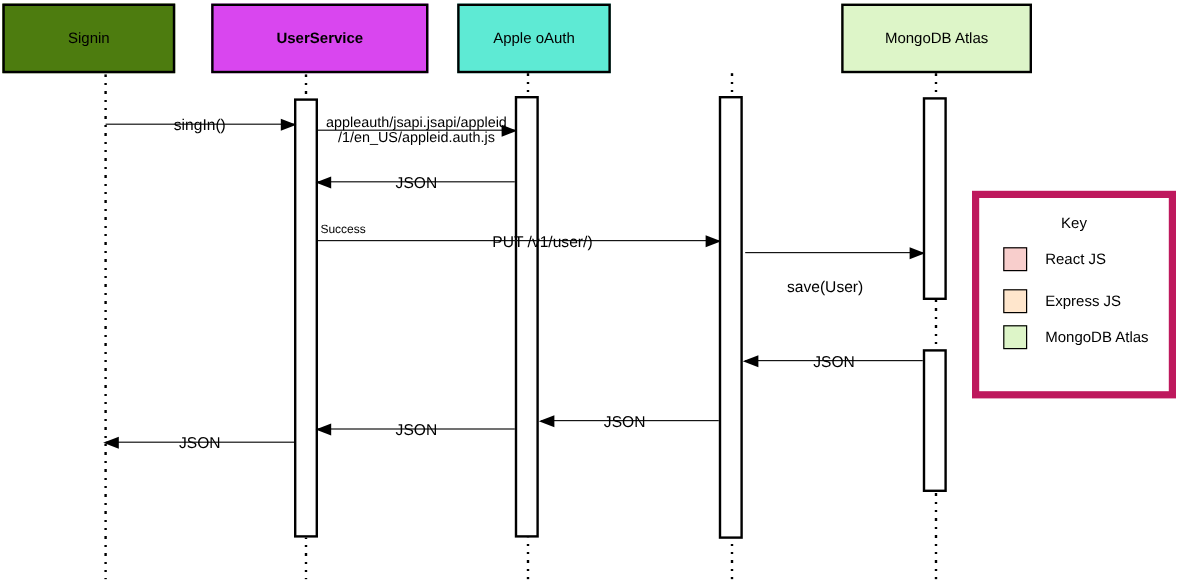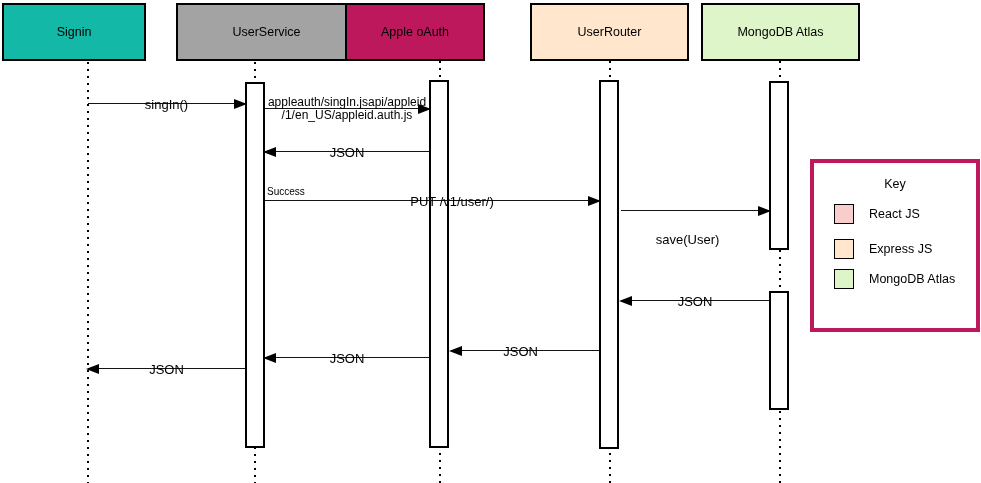--- a/index.html
+++ b/index.html
@@ -30,37 +30,36 @@
     position:absolute; top:-0.5px; transform:translate(-50%,-50%);
     font-size:13px; white-space:nowrap; z-index:4;
   }
   .mlbl2 {
     position:absolute; top:-0.5px; transform:translate(-50%,-50%);
     font-size:12px; white-space:nowrap; text-align:center; line-height:13.5px; z-index:4;
   }
   .mnote { position:absolute; left:2px; top:-15px; font-size:10px; white-space:nowrap; z-index:4; }
   .keybox {
     position:absolute; left:810px; top:159px; width:170px; height:173px;
-    border:4px solid #be185d; box-sizing:border-box; background:#fff; z-index:5;
+    border:6px solid #be185d; box-sizing:border-box; background:#fff; z-index:5;
   }
   .keytitle { position:absolute; top:14px; left:0; right:0; text-align:center; font-size:12.5px; }
   .kitem { position:absolute; left:0; right:0; height:21px; }
   .kswatch { position:absolute; left:20px; top:0; width:20px; height:20px;
              border:1.5px solid #000; box-sizing:border-box; }
   .klabel { position:absolute; left:55px; top:0; height:20px; line-height:20px; font-size:12.5px; white-space:nowrap; }
 </style>
 </head>
 <body>
 
 <div class="canvas">
 
-  <div class="pbox" style="left: 2px; width: 144px; background: #14b8a6;">Signin</div>
-  <div class="pbox" style="left: 176px; width: 181px; background: #a3a3a3;">UserService</div>
-  <div class="pbox" style="left: 345px; width: 140px; background: #be185d;">Apple oAuth</div>
-  <div class="pbox" style="left: 530px; width: 159px; background: rgb(255, 230, 204);">UserRouter</div>
+  <div class="pbox" style="left: 2px; width: 144px; background: #4d7c0f;">Signin</div>
+  <div class="pbox" style="left: 176px; width: 181px; background: #d946ef; font-weight: bold;">UserService</div>
+  <div class="pbox" style="left: 381px; width: 128px; background: #5eead4;">Apple oAuth</div>
   <div class="pbox" style="left: 701px; width: 159px; background: rgb(221, 245, 200);">MongoDB Atlas</div>
 
   <div class="lifeline" style="left:87px;top:62px;height:421px;"></div>
   <div class="lifeline" style="left:254px;top:62px;height:421px;"></div>
   <div class="lifeline" style="left:439px;top:61px;height:422px;"></div>
   <div class="lifeline" style="left:609px;top:61px;height:422px;"></div>
   <div class="lifeline" style="left:779px;top:61px;height:422px;"></div>
 
   <div class="bar" style="left:245px;top:82px;height:366px;"></div>
   <div class="bar" style="left:429px;top:80px;height:368px;"></div>
@@ -71,21 +70,21 @@
   <div class="msg" style="left:88px;top:104px;width:157px;">
     <div class="mline"></div>
     <div class="ah r"></div>
     <div class="mlbl" style="left:50%;">singIn()</div>
   </div>
 
   <div class="msg" style="left:265px;top:109px;width:164px;">
     <div class="mline"></div>
     <div class="ah r"></div>
     <div class="mlbl2" style="left:50%;">
-      <div>appleauth/singIn.jsapi/appleid</div>
+      <div>appleauth/jsapi.jsapi/appleid</div>
       <div>/1/en_US/appleid.auth.js</div>
     </div>
   </div>
 
   <div class="msg" style="left:265px;top:152px;width:164px;">
     <div class="mline"></div>
     <div class="ah l"></div>
     <div class="mlbl" style="left:50%;">JSON</div>
   </div>
 

